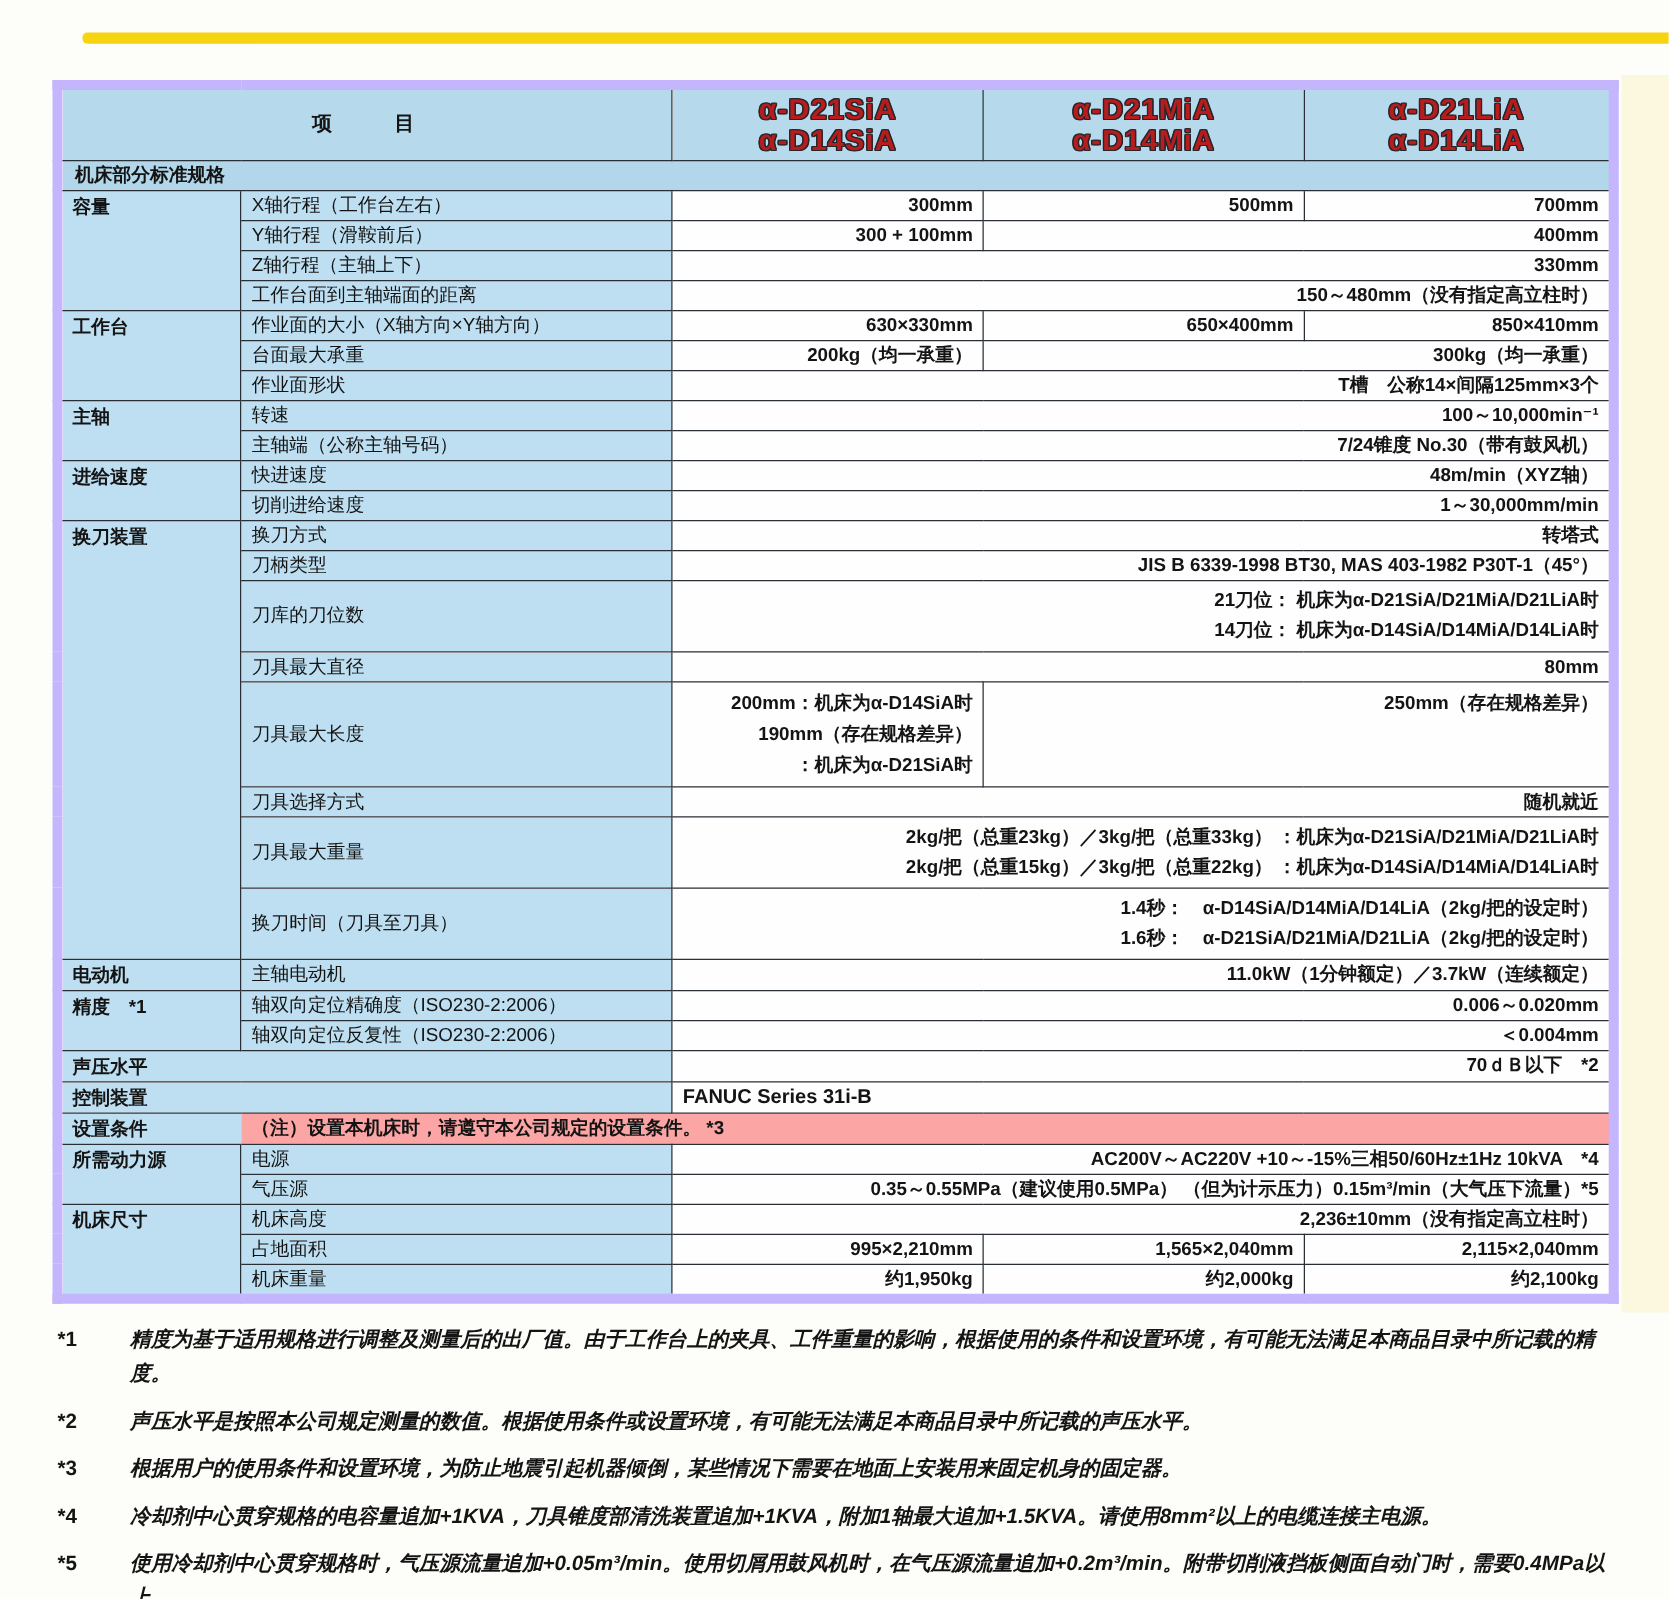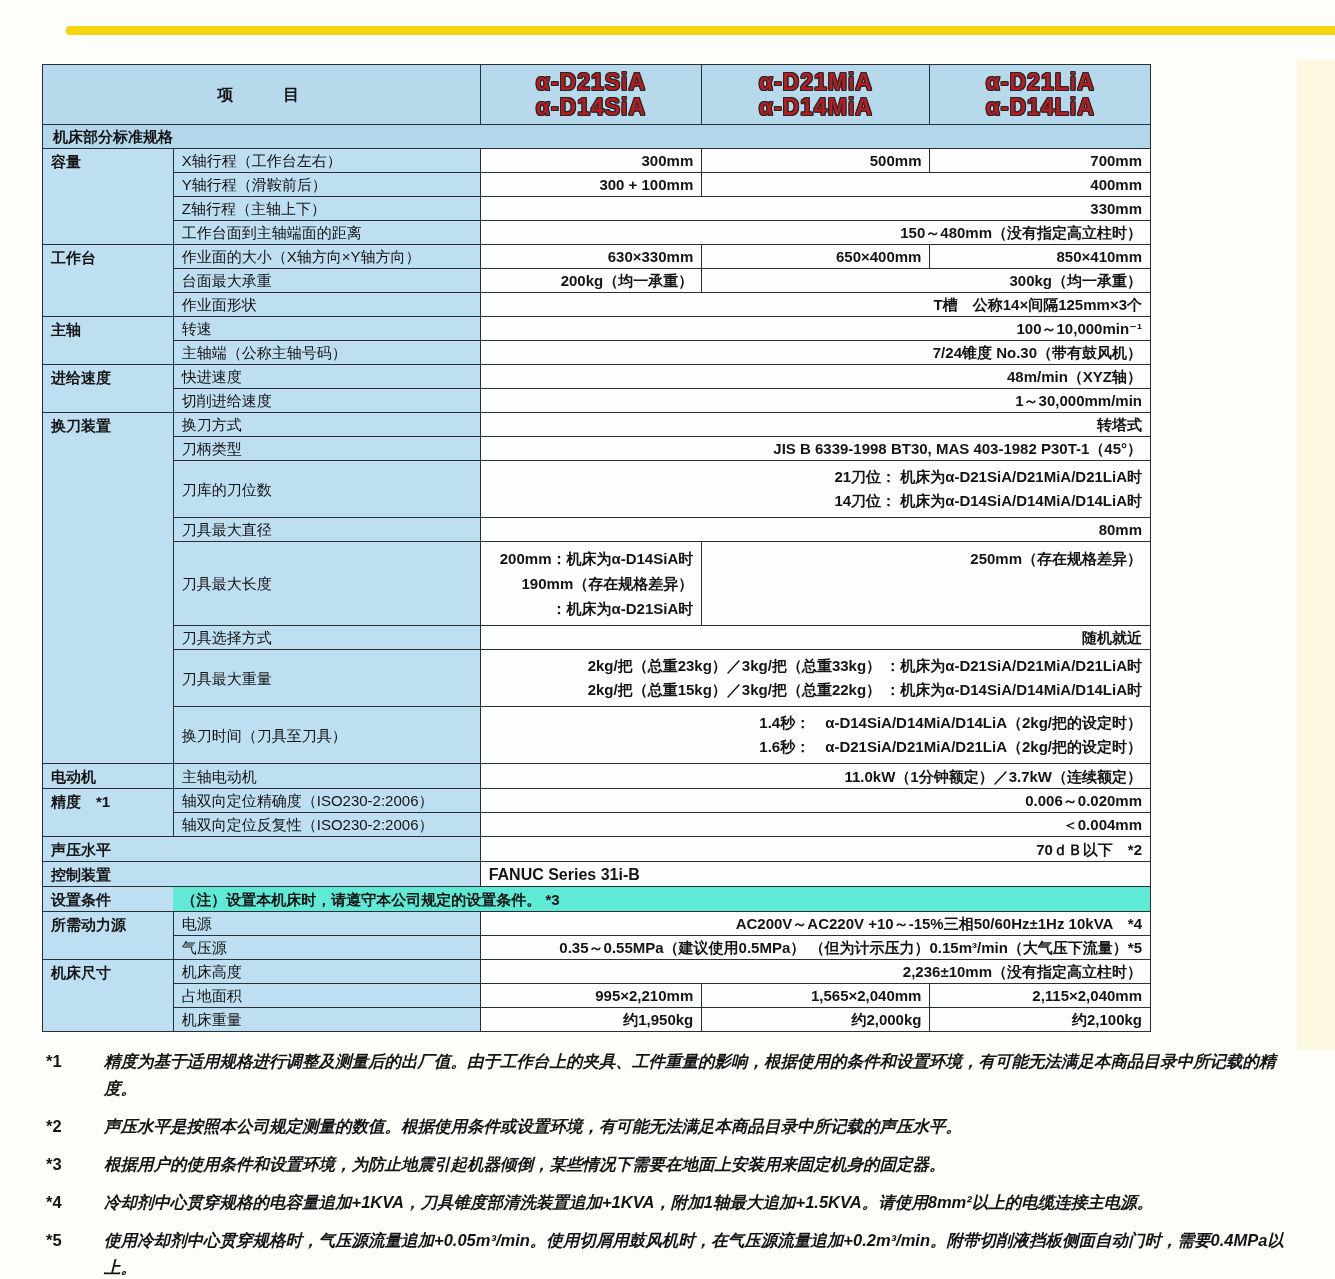--- a/index.html
+++ b/index.html
@@ -27,23 +27,23 @@
     font-family: "Liberation Sans", "DejaVu Sans", sans-serif;
   }
   .accent-bar {
     flex: 1; height: 9px; margin: 0 0 9px 22px;
     border-radius: 4px 0 0 4px;
   }
 
   table.spec {
     border-collapse: collapse;
     table-layout: fixed;
-    width: 1109px;
+    width: 1253px;
     margin: 20px 40px 0 42px;
-    border: 1px solid #c4b5fd;
+    border: 8px solid #c4b5fd;
   }
   td {
     border: 1px solid #2a2f36;
     padding: 2px 8px;
     font-size: 15px;
     line-height: 19px;
     vertical-align: middle;
     white-space: pre-line;
     overflow: hidden;
   }
@@ -77,21 +77,21 @@
     padding-top: 3px;
   }
   td.cat-nb { border-right: none; }
   td.item {
     background: #bedff1;
     font-weight: 400;
   }
   td.val { font-weight: 600; background: #fefefe; text-align: right; }
   td.val-bold { font-weight: 800; font-size: 16px; background: #fefefe; }
   td.note {
-    background: #5eead4;
+    background: #fca5a5;
     border-left: none;
     font-weight: 800;
   }
   tr.h2 td.val { padding-top: 4px; padding-bottom: 4px; line-height: 24px; }
   tr.h3 td.val { padding-top: 4px; padding-bottom: 4px; line-height: 25px; }
 
   .footnotes { margin: 16px 48px 0 46px; }
   .footnote {
     display: flex;
     margin-bottom: 11px;

